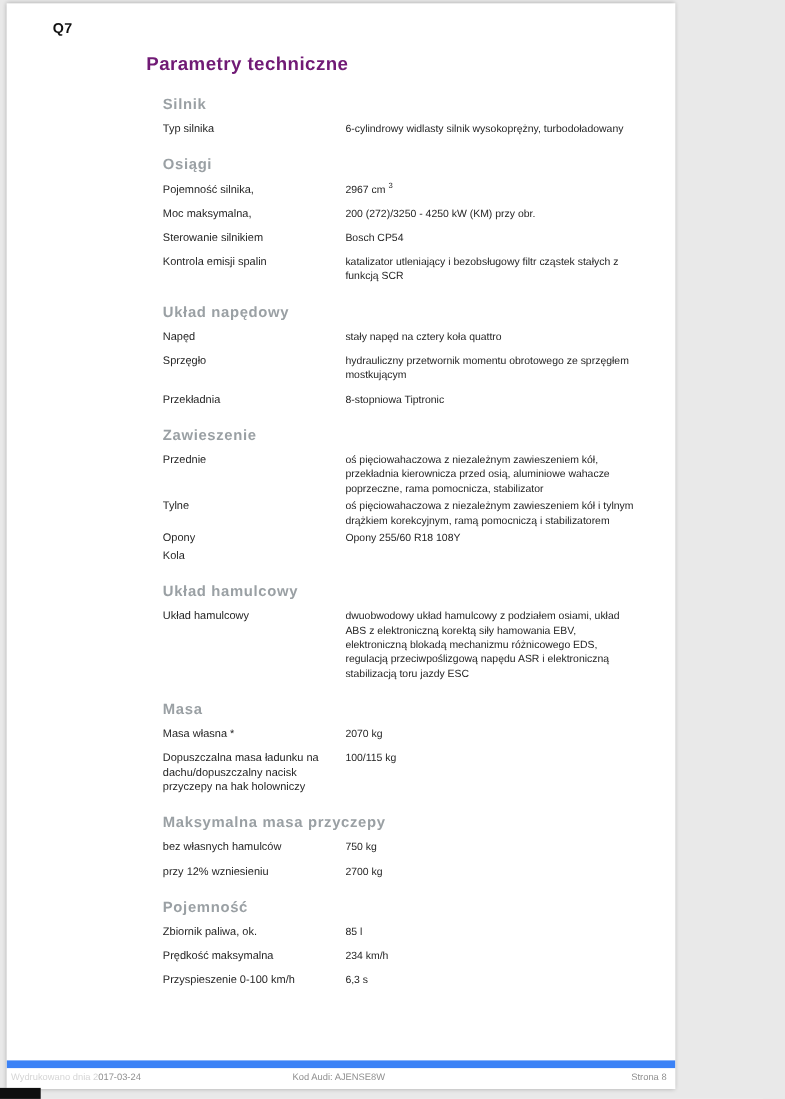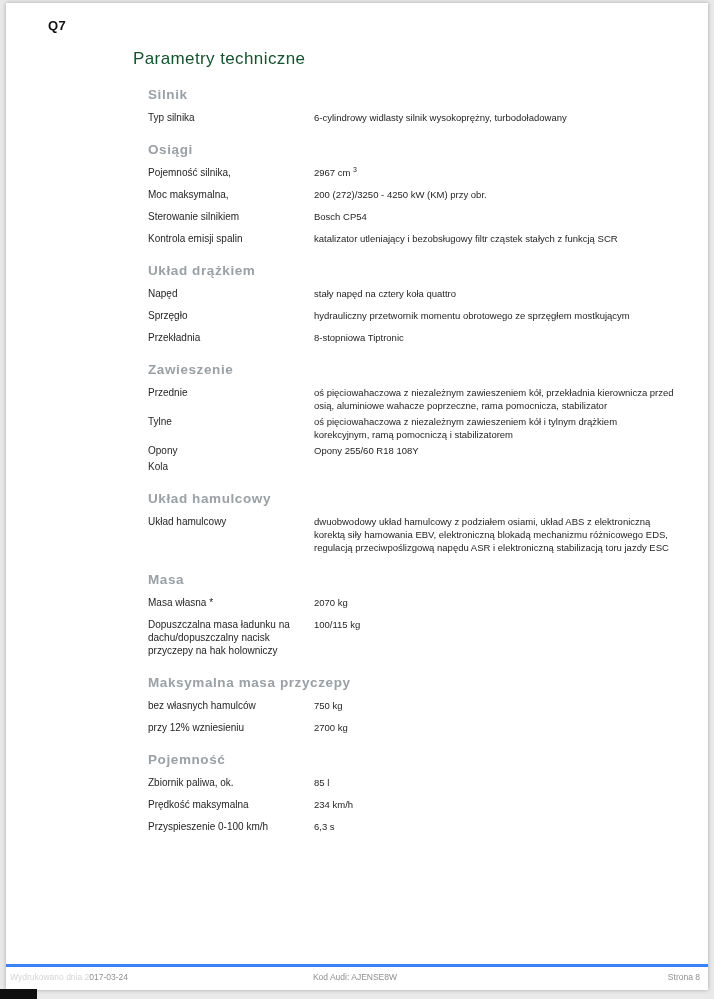--- a/index.html
+++ b/index.html
@@ -5,34 +5,34 @@
   html,body { margin:0; padding:0; }
   body {
     width:714px; height:999px;
     background:#e9e9e9;
     font-family:"Liberation Sans", sans-serif;
     position:relative;
     overflow:hidden;
   }
   .page {
     position:absolute; left:6px; top:3px;
-    width:702px; height:987px;
+    width:608px; height:987px;
     background:#ffffff;
     box-shadow:0 0 4px rgba(0,0,0,0.28);
     overflow:hidden;
   }
   .model-badge {
     position:absolute; left:42px; top:15px;
     font-size:13px; font-weight:bold; color:#111111;
     letter-spacing:0.3px;
   }
   .content { padding:46px 34px 0 127px; }
   .doc-title {
-    margin:0; font-size:17px; font-weight:normal;
-    letter-spacing:0.4px; color:#14532d;
+    margin:0; font-size:17px; font-weight:bold;
+    letter-spacing:0.4px; color:#701a75;
   }
   .section { margin-top:18px;margin-left:15px; }
   .section-heading {
     margin:0 0 8px 0;
     font-size:13.5px; font-weight:bold;
     color:#9aa0a4; letter-spacing:0.6px;
     line-height:16px;
   }
   .row { display:flex; margin-bottom:9px; }
   .section.tight .row { margin-bottom:3px; }
@@ -42,21 +42,21 @@
     font-size:10px; line-height:13px; color:#252525;
   }
   .value {
     flex:1;
     font-size:9.5px; line-height:13px; color:#252525;
   }
   .value sup { font-size:7px; line-height:0; }
   .footer {
     position:absolute; left:0; right:0; bottom:0;
     height:26px;
-    border-top:3px solid #3b82f6;
+    border-top:7px solid #3b82f6;
     display:flex; align-items:center;
     padding:0 8px 4px 4px; box-sizing:border-box;
     font-size:8.5px; color:#8f8f8f;
   }
   .footer .f-left  { flex:1; text-align:left;  white-space:nowrap; }
   .footer .f-center{ flex:1; text-align:center;white-space:nowrap; }
   .footer .f-right { flex:1; text-align:right; white-space:nowrap; }
   .faint { opacity:0.38; }
   .corner-dark {
     position:absolute; left:0; bottom:0;
@@ -96,21 +96,21 @@
         <div class="label">Sterowanie silnikiem</div>
         <div class="value">Bosch CP54</div>
       </div>
       <div class="row">
         <div class="label">Kontrola emisji spalin</div>
         <div class="value">katalizator utleniający i bezobsługowy filtr cząstek stałych z funkcją SCR</div>
       </div>
     </div>
 
     <div class="section">
-      <h2 class="section-heading">Układ drążkiem</h2>
+      <h2 class="section-heading">Układ napędowy</h2>
       <div class="row">
         <div class="label">Napęd</div>
         <div class="value">stały napęd na cztery koła quattro</div>
       </div>
       <div class="row">
         <div class="label">Sprzęgło</div>
         <div class="value">hydrauliczny przetwornik momentu obrotowego ze sprzęgłem mostkującym</div>
       </div>
       <div class="row">
         <div class="label">Przekładnia</div>

